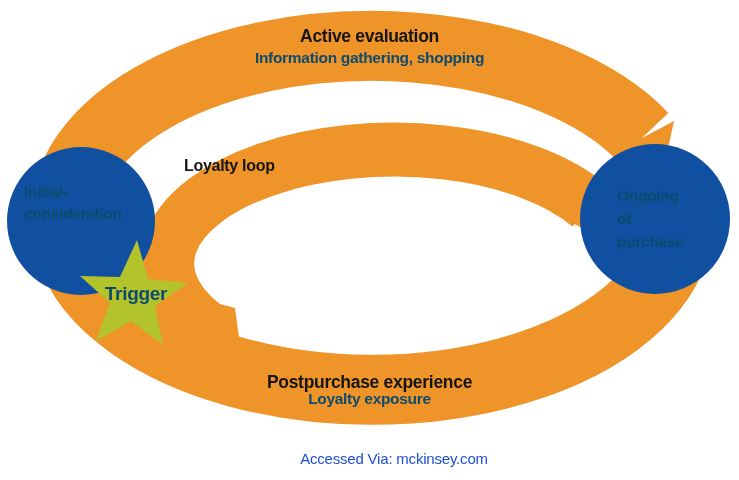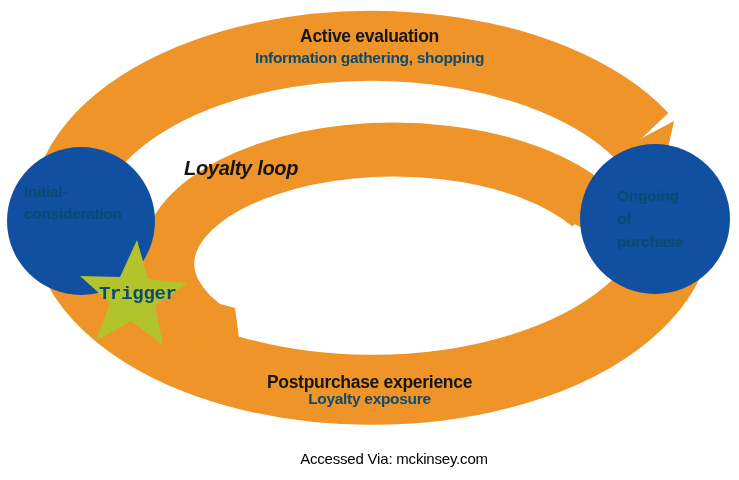--- a/index.html
+++ b/index.html
@@ -15,29 +15,29 @@
     position:absolute;
     font-weight:700;
     letter-spacing:-0.3px;
     white-space:nowrap;
   }
   .center{left:0;right:0;text-align:center;}
   .dark{color:#151515;}
   .light{color:#0c4a6e;}
   #active-title{top:26px;font-size:17.5px;}
   #active-sub{top:49px;font-size:15.5px;}
-  #loyalty-label{top:157px;left:184px;font-size:20px;font-style:italic;}
+  #loyalty-label{top:157px;left:184px;font-size:16px;}
   #post-title{top:372px;font-size:17.5px;}
   #post-sub{top:390px;font-size:15.5px;}
   #left-node-text{top:181px;left:24px;font-size:15.5px;line-height:22px;}
   #right-node-text{top:184px;left:617px;font-size:15.5px;line-height:23px;}
-  #trigger-label{top:283px;left:99px;width:74px;text-align:center;font-size:19px;font-family:Liberation Mono, monospace;}
+  #trigger-label{top:283px;left:99px;width:74px;text-align:center;font-size:19px;}
   #source-caption{
     top:450px;left:52px;right:3px;text-align:center;
-    font-weight:400;font-size:15px;letter-spacing:-0.2px;color:#000000;
+    font-weight:400;font-size:15px;letter-spacing:-0.2px;color:#1d4ed8;
   }
 </style>
 </head>
 <body>
 
 <div id="stage">
 
   <svg id="loop-svg" width="739" height="480" viewBox="0 0 739 480">
 
     <path d="M 643 137 A 307 172 0 1 0 676 242" fill="none" stroke-width="70" stroke-linecap="butt" stroke="#EF9428"></path>

